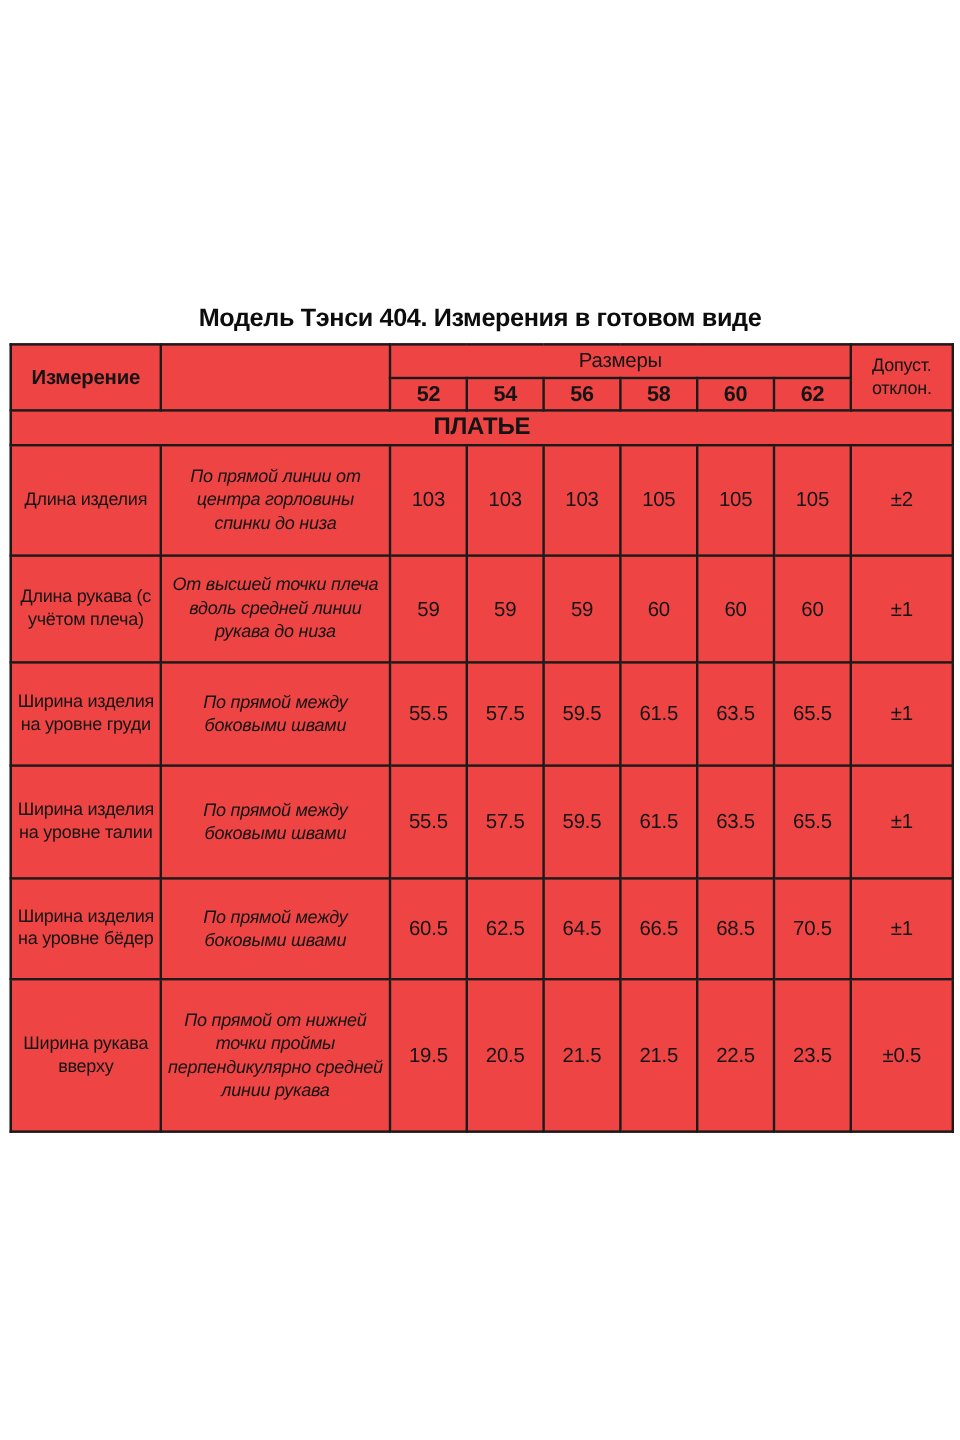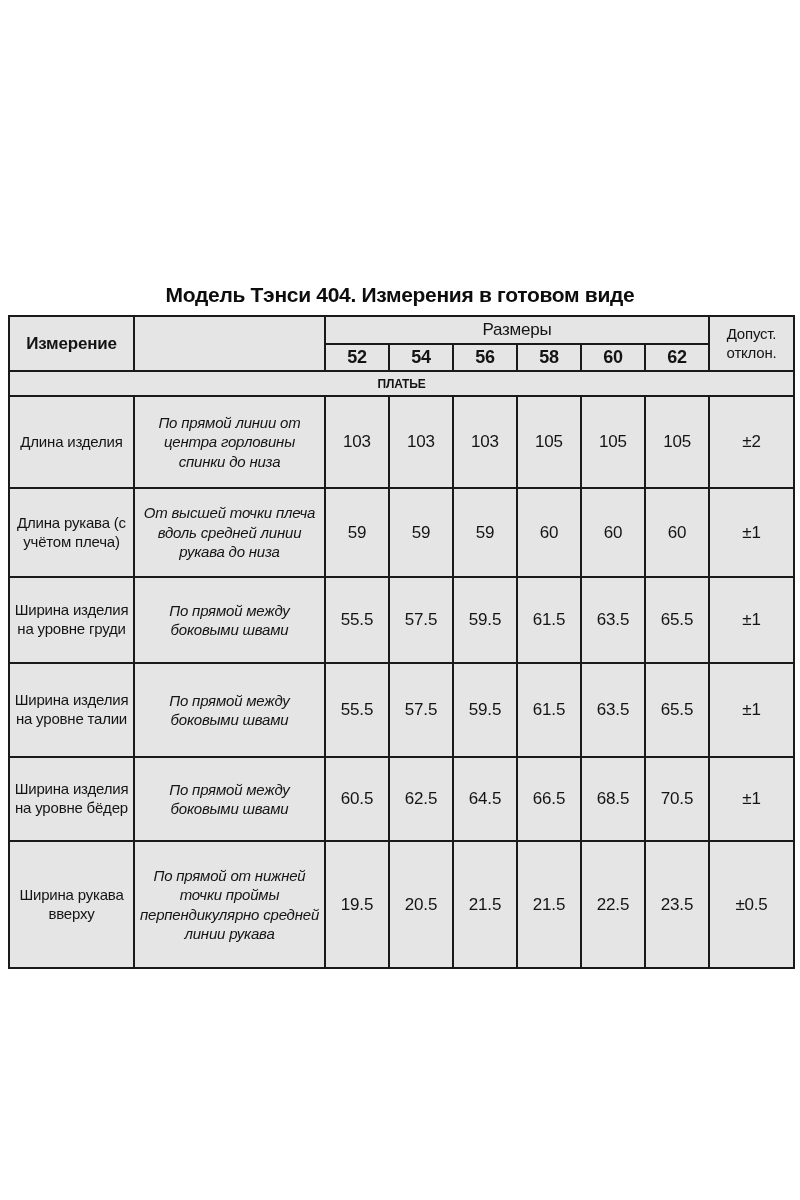--- a/index.html
+++ b/index.html
@@ -18,28 +18,27 @@
   }
   .doc-title {
     width: 800px;
     text-align: center;
     font-size: 21px;
     font-weight: bold;
     letter-spacing: -0.3px;
     line-height: 28px;
     margin-bottom: 6px;
     color: #0d0d0d;
-    margin-top: 29px;
   }
   table.meas {
     border-collapse: collapse;
     table-layout: fixed;
     width: 785px;
     margin-left: 8px;
-    background: #e5e5e5;
+    background: #ef4444;
   }
   table.meas td, table.meas th {
     border: 2px solid #1a1a1a;
     text-align: center;
     vertical-align: middle;
     padding: 2px 4px;
     color: #141414;
     letter-spacing: -0.2px;
   }
   th.measure-head {
@@ -55,21 +54,21 @@
     font-size: 18px;
     font-weight: bold;
   }
   th.tol-head {
     font-size: 15px;
     font-weight: normal;
     line-height: 1.25;
     padding: 2px 6px;
   }
   td.section {
-    font-size: 12px;
+    font-size: 20px;
     font-weight: bold;
     height: 25px;
   }
   td.name {
     font-size: 15px;
     line-height: 1.25;
     padding: 2px 6px;
   }
   td.desc {
     font-size: 15px;

